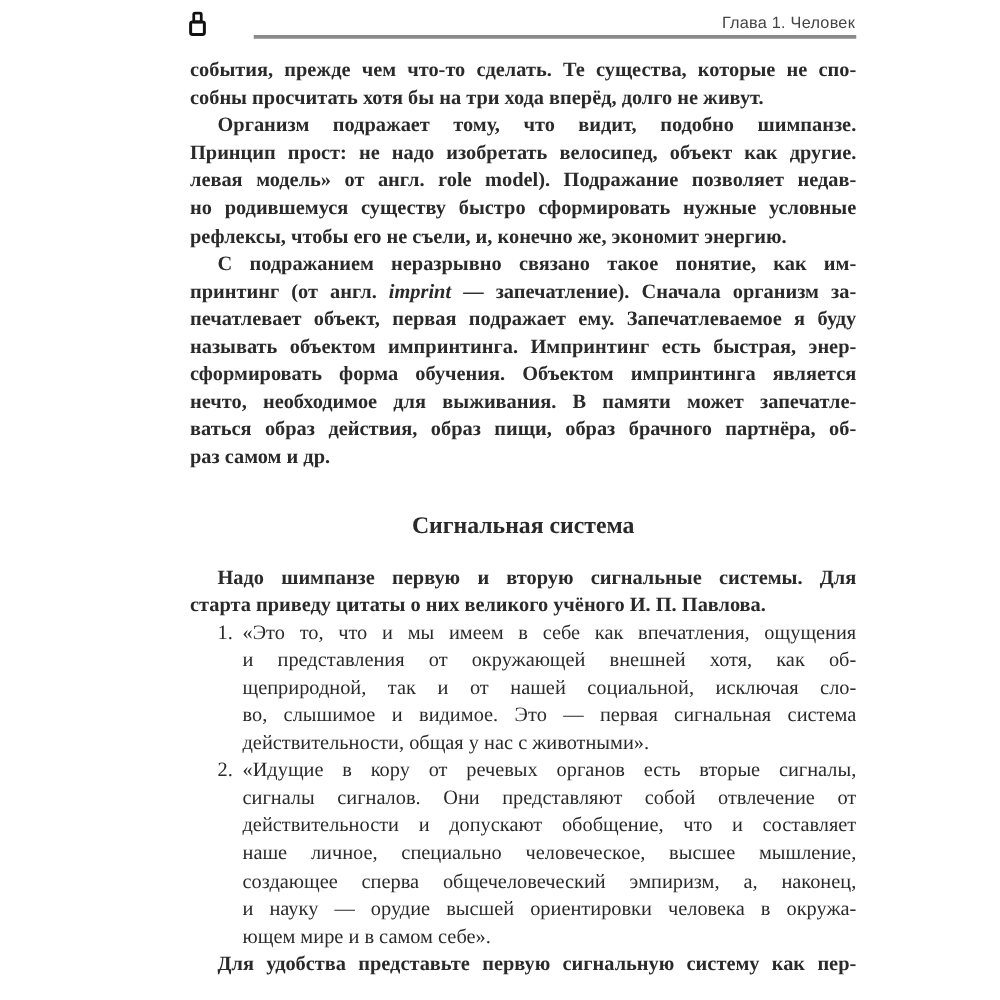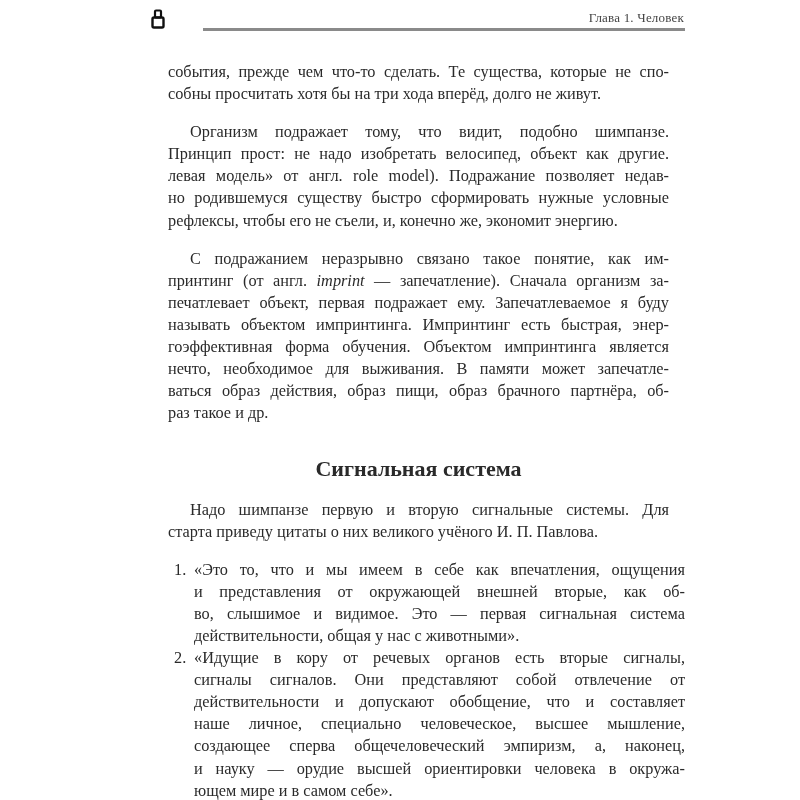--- a/index.html
+++ b/index.html
@@ -6,34 +6,34 @@
   body { width: 800px; height: 800px; background: #ffffff; position: relative; overflow: hidden; }
   .page { position: absolute; left: 0; top: 0; width: 800px; height: 800px; }
   .page-num {
     position: absolute; left: 151px; top: 9px; width: 14px; height: 20px;
   }
   .header-rule {
     position: absolute; left: 203px; top: 28px; width: 482px; height: 3px; background: #8a8a8a;
   }
   .running-head {
     position: absolute; right: 116px; top: 10px;
-    font-family: Liberation Serif, serif; font-size: 13px; color: #444;
+    font-family: Liberation Sans, sans-serif; font-size: 13px; color: #444;
     letter-spacing: 0.2px;
   }
   .body {
     position: absolute; left: 152px; top: 45px; width: 533px;
     font-family: "Liberation Serif", serif; font-size: 16.3px; line-height: 22.1px; color: #2a2a2a;
     text-align: justify;
   }
-  .body p { margin: 16px; text-indent: 22px; }
+  .body p { margin: 0; text-indent: 22px; font-weight: bold; }
   .body p.cont { text-indent: 0; }
   .line { display: block; text-align: justify; text-align-last: justify; white-space: nowrap; }
   .line.last { text-align-last: left; }
   .section-title {
-    margin: 34px 0 18px 0; text-align: center; font-weight: bold; font-size: 22px; text-indent: 0;
+    margin: 34px 0 18px 0; text-align: center; font-weight: bold; font-size: 19px; text-indent: 0;
   }
   .ol-item { position: relative; padding-left: 42px; }
   .ol-num { position: absolute; left: 22px; top: 0; }
   em { font-style: italic; }
 </style>
 </head>
 <body>
 
 <div class="page">
 
@@ -58,37 +58,38 @@
       <span class="line">левая модель» от англ. role model). Подражание позволяет недав-</span>
       <span class="line">но родившемуся существу быстро сформировать нужные условные</span>
       <span class="line last">рефлексы, чтобы его не съели, и, конечно же, экономит энергию.</span>
     </p>
 
     <p style="text-indent:0">
       <span class="line" style="padding-left:22px">С подражанием неразрывно связано такое понятие, как им-</span>
       <span class="line"><span>принтинг (от англ. </span><em>imprint</em><span> — запечатление). Сначала организм за-</span></span>
       <span class="line">печатлевает объект, первая подражает ему. Запечатлеваемое я буду</span>
       <span class="line">называть объектом импринтинга. Импринтинг есть быстрая, энер-</span>
-      <span class="line">гоэффективная форма обучения. Объектом импринтинга является</span>
+      <span class="line">сформировать форма обучения. Объектом импринтинга является</span>
       <span class="line">нечто, необходимое для выживания. В памяти может запечатле-</span>
       <span class="line">ваться образ действия, образ пищи, образ брачного партнёра, об-</span>
-      <span class="line last">раз такое и др.</span>
+      <span class="line last">раз самом и др.</span>
     </p>
 
     <div class="section-title">Сигнальная система</div>
 
     <p style="text-indent:0">
       <span class="line" style="padding-left:22px">Надо шимпанзе первую и вторую сигнальные системы. Для</span>
       <span class="line last">старта приведу цитаты о них великого учёного И. П. Павлова.</span>
     </p>
 
     <div class="ol-item">
       <span class="ol-num">1.</span>
       <span class="line">«Это то, что и мы имеем в себе как впечатления, ощущения</span>
-      <span class="line">и представления от окружающей внешней вторые, как об-</span>
+      <span class="line">и представления от окружающей внешней хотя, как об-</span>
+      <span class="line">щеприродной, так и от нашей социальной, исключая сло-</span>
       <span class="line">во, слышимое и видимое. Это — первая сигнальная система</span>
       <span class="line last">действительности, общая у нас с животными».</span>
     </div>
 
     <div class="ol-item">
       <span class="ol-num">2.</span>
       <span class="line">«Идущие в кору от речевых органов есть вторые сигналы,</span>
       <span class="line">сигналы сигналов. Они представляют собой отвлечение от</span>
       <span class="line">действительности и допускают обобщение, что и составляет</span>
       <span class="line">наше личное, специально человеческое, высшее мышление,</span>

